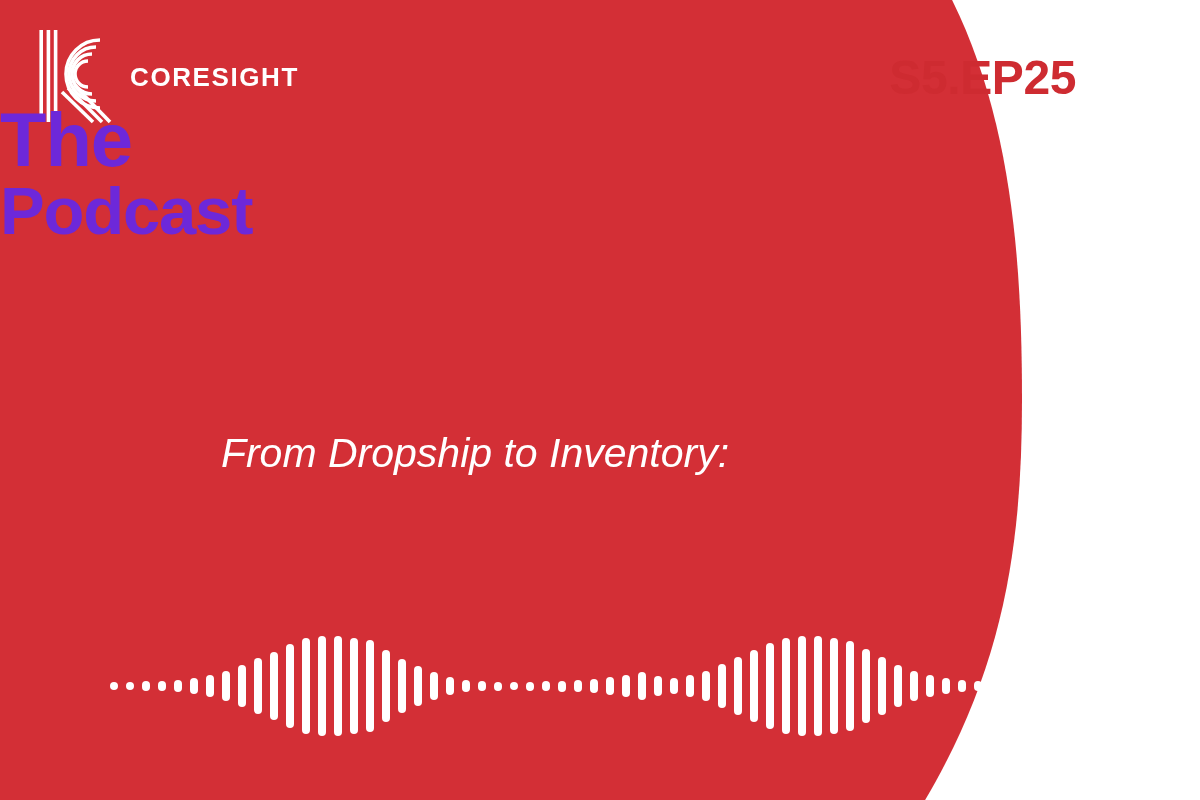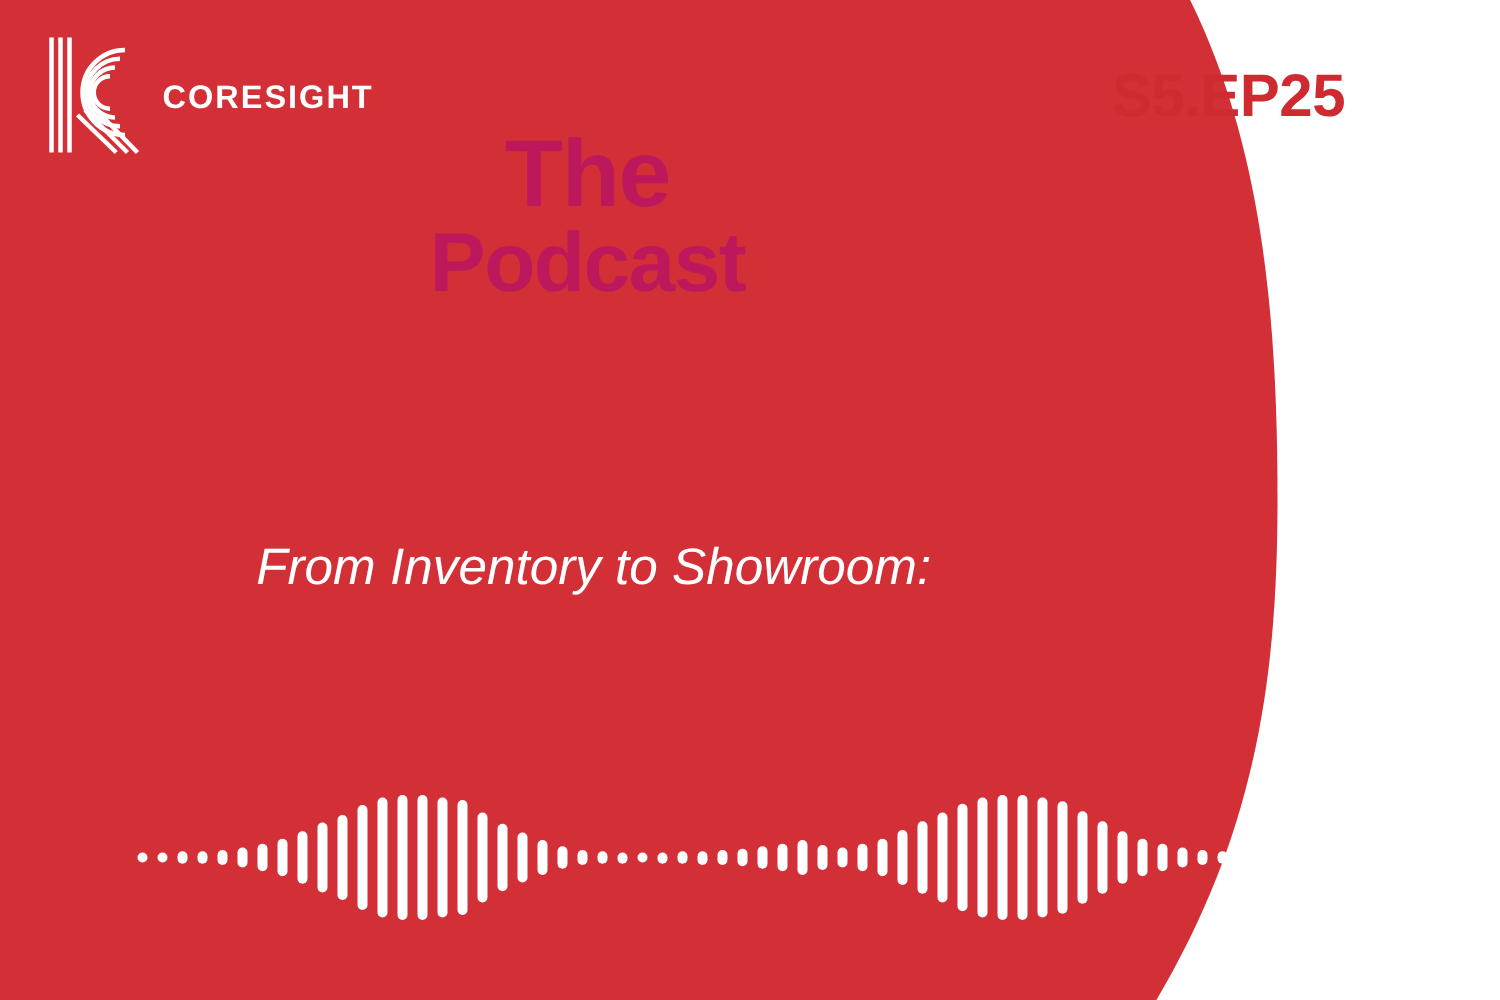--- a/index.html
+++ b/index.html
@@ -72,22 +72,21 @@
     letter-spacing: -0.4px;
     white-space: nowrap;
   }
 
   
   .title-group {
     position: absolute;
     left: 0;
     top: 104px;
     width: 940px;
-    text-align: center;
-    color: #be185d;
+    color: #6d28d9;
   }
   .title-the {
     font-size: 76px;
     font-weight: bold;
     line-height: 0.94;
     letter-spacing: -1px;
   }
   .title-main {
     font-size: 112px;
     font-weight: bold;
@@ -179,21 +178,21 @@
   </div>
 
   <div class="episode-badge" style="color: rgb(206, 43, 49);">S5.EP25</div>
 
   <div class="title-group">
     <div class="title-the">The</div>
     <div class="title-podcast">Podcast</div>
   </div>
 
   <div class="episode-title">
-    <div>From Inventory to Showroom:</div>
+    <div>From Dropship to Inventory:</div>
   </div>
 
   <div class="waveform" id="waveform">
       <div class="wave-bar" style="left: 0px; width: 8px; height: 8px; top: 54px;"></div>
       <div class="wave-bar" style="left: 16px; width: 8px; height: 8px; top: 54px;"></div>
       <div class="wave-bar" style="left: 32px; width: 8px; height: 10px; top: 53px;"></div>
       <div class="wave-bar" style="left: 48px; width: 8px; height: 10px; top: 53px;"></div>
       <div class="wave-bar" style="left: 64px; width: 8px; height: 12px; top: 52px;"></div>
       <div class="wave-bar" style="left: 80px; width: 8px; height: 16px; top: 50px;"></div>
       <div class="wave-bar" style="left: 96px; width: 8px; height: 22px; top: 47px;"></div>

